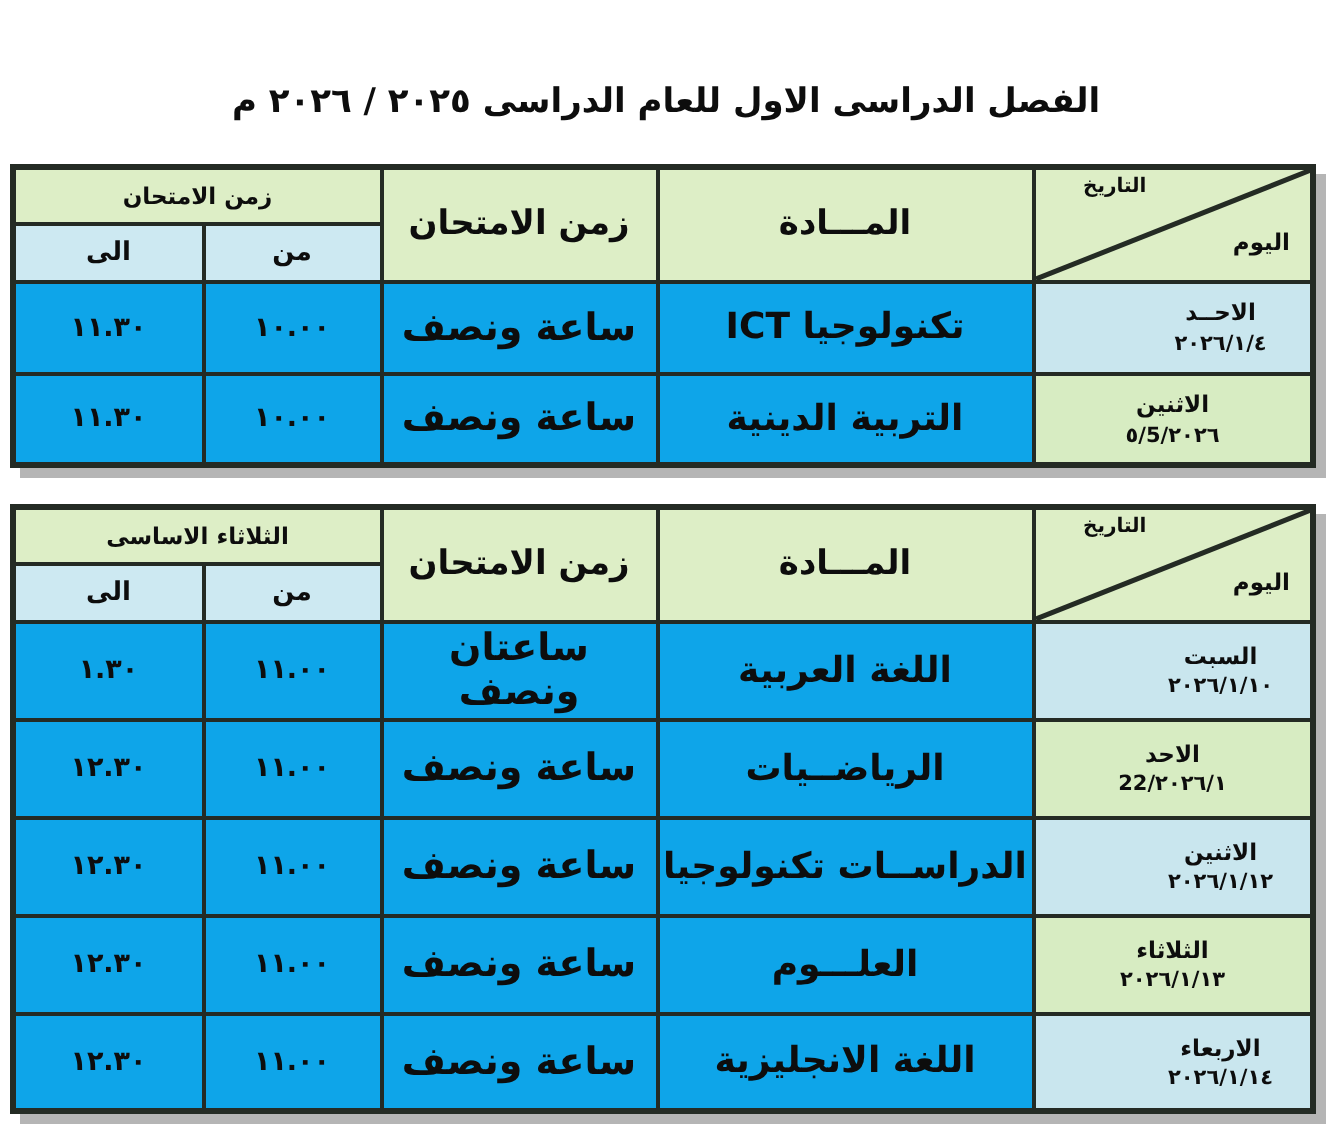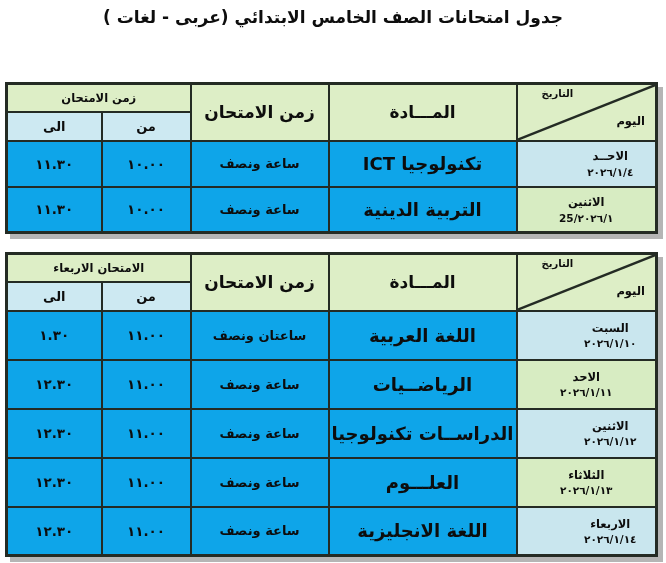--- a/index.html
+++ b/index.html
@@ -54,29 +54,29 @@
   .group-cell{font-size:11.5px;height:28px;}
   .sub-hdr{background:var(--blue);font-size:13px;height:29px;}
   .tbl-1 .data-row td{height:46px;}
   .tbl-2 .data-row td{height:49px;}
   .data-row td{background:#0ea5e9;}
   td.tint-blue{background:var(--dayblue);padding-left:48px;}
   td.tint-green{background:var(--daygreen);}
   .day-name{font-size:11.5px;line-height:1.6;}
   .day-date{font-size:10.5px;line-height:1.3;}
   .subject-cell{font-size:18px;}
-  .duration-cell{font-size:13px;}
+  .duration-cell{font-size:19px;}
   .time-cell{font-size:13.5px;}
 </style>
 </head>
 <body>
 
 <div class="page">
 
-  <div class="title title-1">جدول امتحانات الصف الخامس الابتدائي (عربى - لغات )</div>
+  <div class="title title-2">الفصل الدراسى الاول للعام الدراسى ٢٠٢٥ / ٢٠٢٦ م</div>
 
   <table class="sched tbl-1">
     <colgroup>
       <col style="width:140px">
         <col style="width:188px">
         <col style="width:138px">
         <col style="width:89px">
         <col style="width:95px">
     </colgroup>
     <tbody>
@@ -102,21 +102,21 @@
         <div class="day-date">٢٠٢٦/١/٤</div>
       </td>
       <td class="subject-cell">تكنولوجيا ICT</td>
       <td class="duration-cell">ساعة ونصف</td>
       <td class="time-cell">١٠.٠٠</td>
       <td class="time-cell">١١.٣٠</td>
     </tr>
     <tr class="data-row">
       <td class="tint-green">
         <div class="day-name">الاثنين</div>
-        <div class="day-date">٢٠٢٦/١/25</div>
+        <div class="day-date">٢٠٢٦/5/٥</div>
       </td>
       <td class="subject-cell">التربية الدينية</td>
       <td class="duration-cell">ساعة ونصف</td>
       <td class="time-cell">١٠.٠٠</td>
       <td class="time-cell">١١.٣٠</td>
     </tr>
   </tbody>
     </table>
 
   <table class="sched tbl-2">
@@ -131,40 +131,40 @@
         <tr>
       <th class="corner-cell" rowspan="2">
         <svg class="diag" viewBox="0 0 100 100" preserveAspectRatio="none">
               <line x1="0" y1="100" x2="100" y2="0"></line>
             </svg>
         <span class="corner-date">التاريخ</span>
         <span class="corner-day">اليوم</span>
       </th>
       <th class="hdr subject-header" rowspan="2">المـــادة</th>
       <th class="hdr duration-header" rowspan="2">زمن الامتحان</th>
-      <th class="hdr group-cell" colspan="2">الامتحان الاربعاء</th>
+      <th class="hdr group-cell" colspan="2">الثلاثاء الاساسى</th>
     </tr>
     <tr>
       <th class="sub-hdr">من</th>
       <th class="sub-hdr">الى</th>
     </tr>
     <tr class="data-row">
       <td class="tint-blue">
         <div class="day-name">السبت</div>
         <div class="day-date">٢٠٢٦/١/١٠</div>
       </td>
       <td class="subject-cell">اللغة العربية</td>
       <td class="duration-cell">ساعتان ونصف</td>
       <td class="time-cell">١١.٠٠</td>
       <td class="time-cell">١.٣٠</td>
     </tr>
     <tr class="data-row">
       <td class="tint-green">
         <div class="day-name">الاحد</div>
-        <div class="day-date">٢٠٢٦/١/١١</div>
+        <div class="day-date">٢٠٢٦/١/22</div>
       </td>
       <td class="subject-cell">الرياضــيات</td>
       <td class="duration-cell">ساعة ونصف</td>
       <td class="time-cell">١١.٠٠</td>
       <td class="time-cell">١٢.٣٠</td>
     </tr>
     <tr class="data-row">
       <td class="tint-blue">
         <div class="day-name">الاثنين</div>
         <div class="day-date">٢٠٢٦/١/١٢</div>

